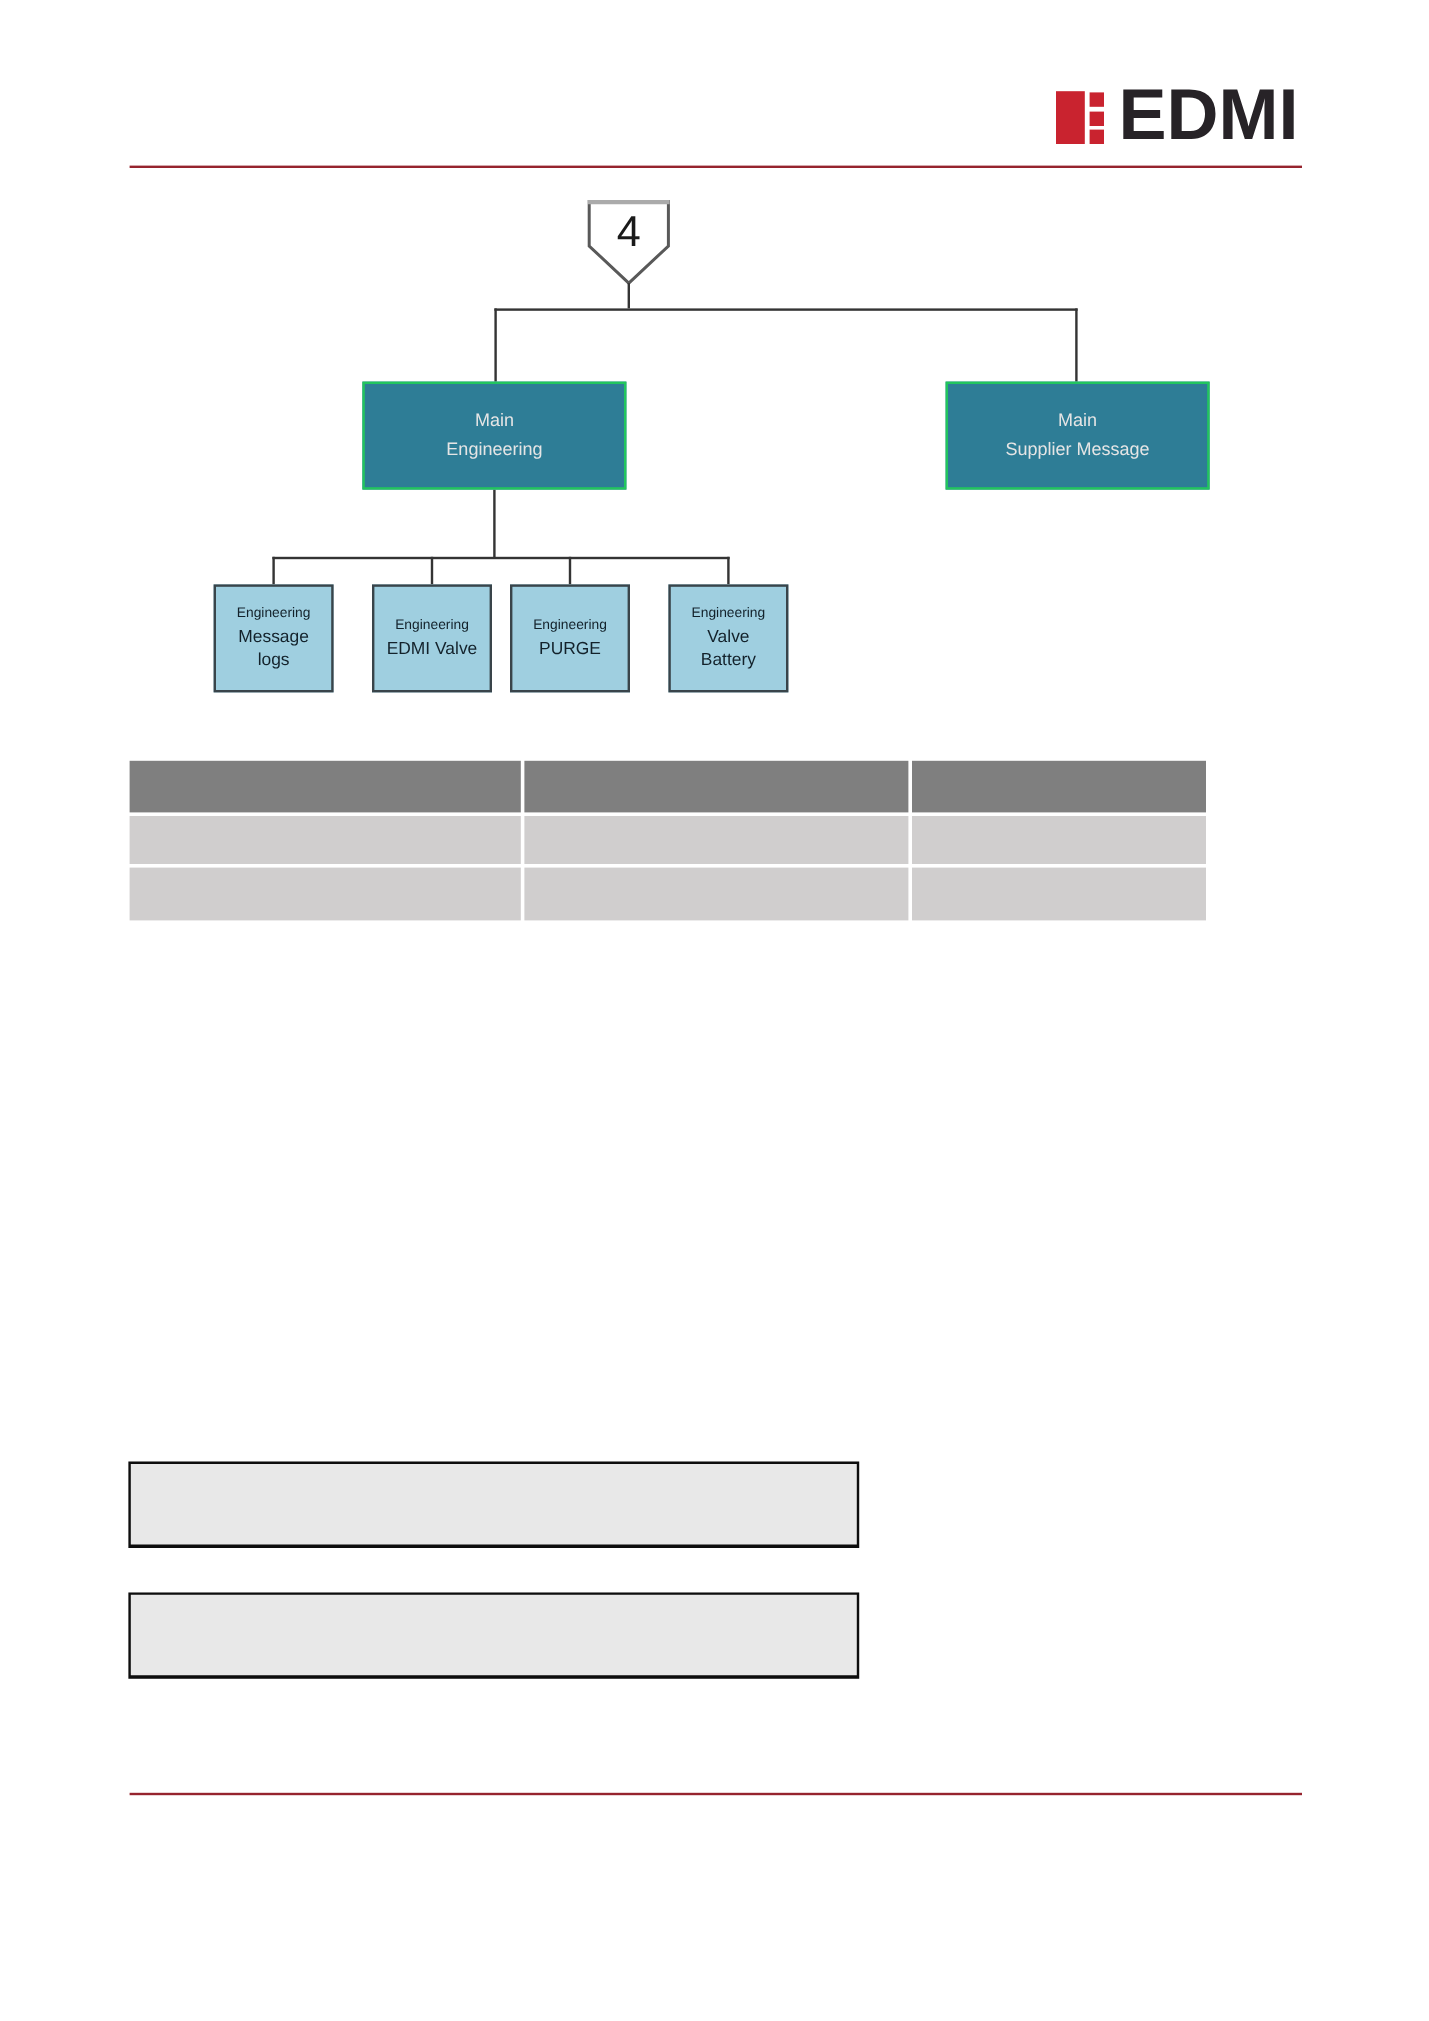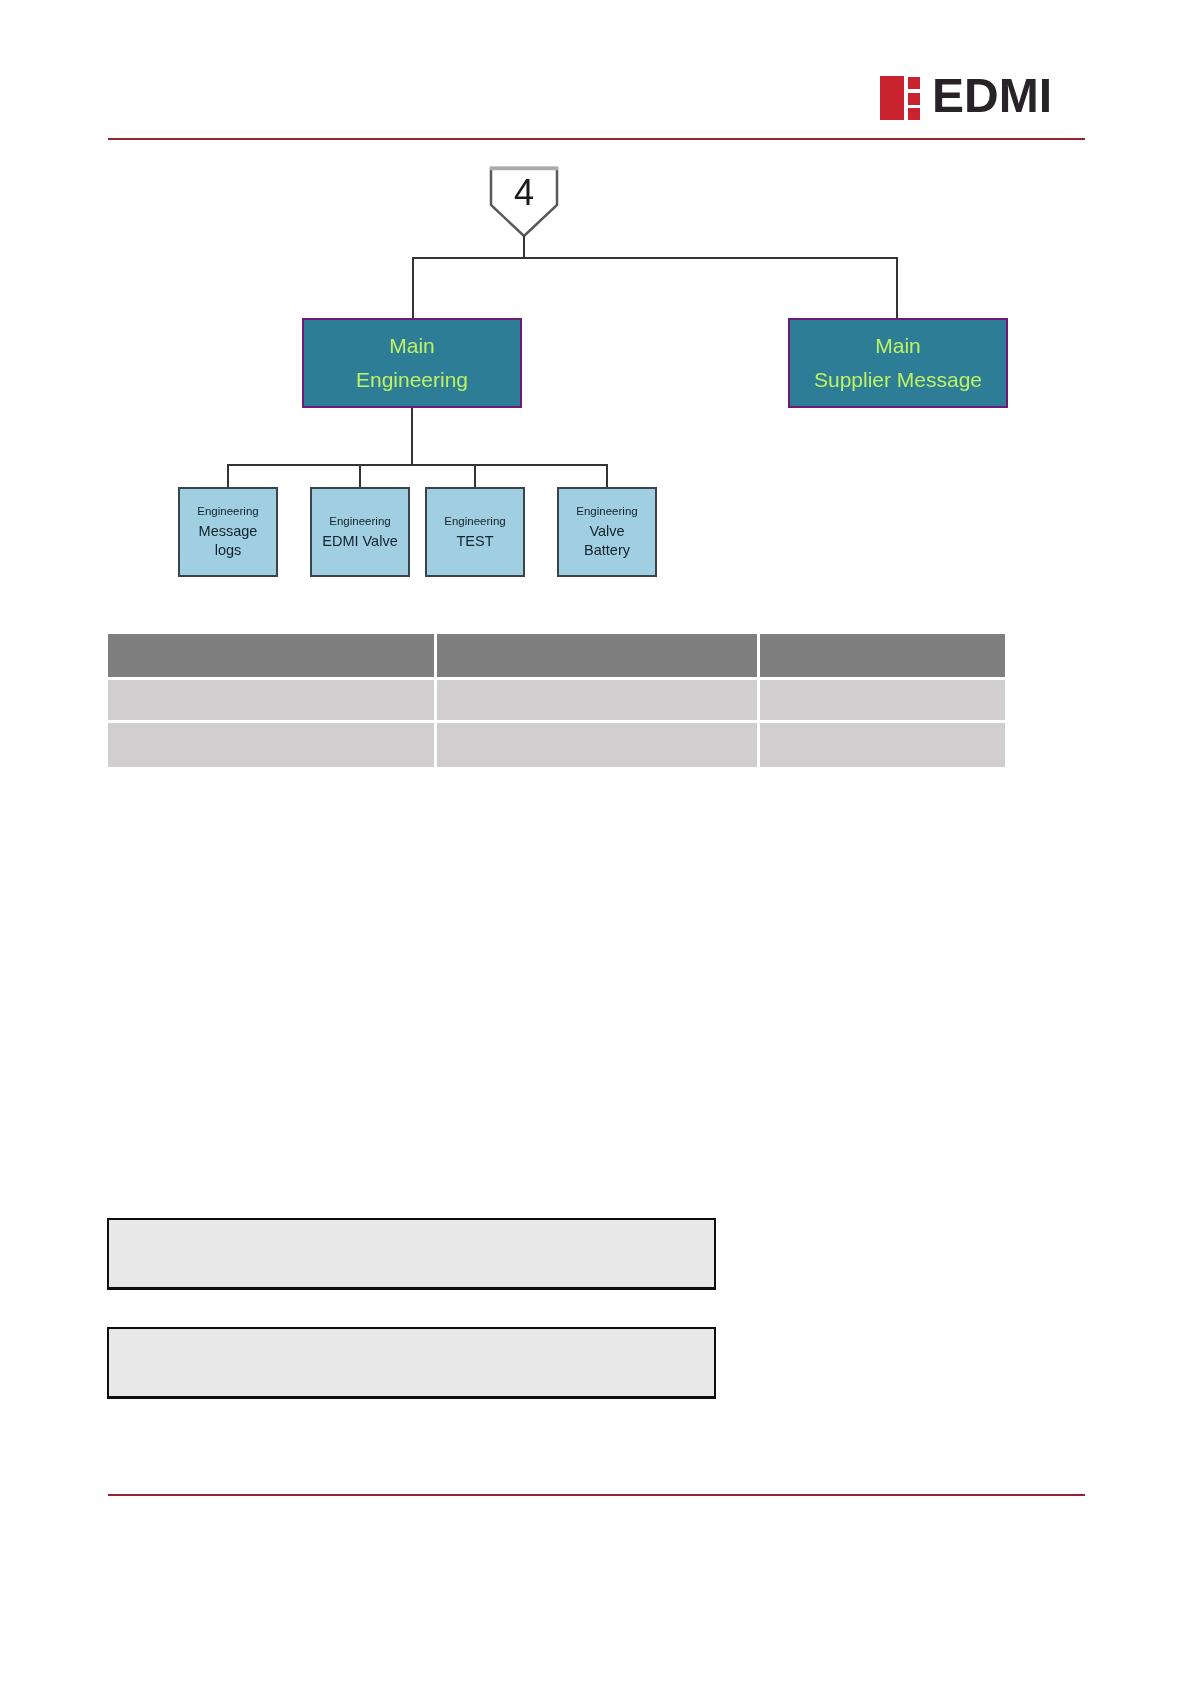--- a/index.html
+++ b/index.html
@@ -6,33 +6,33 @@
   .page{
     position:relative;width:1191px;height:1684px;background:#ffffff;
     font-family:"Liberation Sans",sans-serif;overflow:hidden;
   }
   
   .logo-redbar{position:absolute;left:880px;top:76px;width:24px;height:44px;background:#c9232f;}
   .logo-squares{position:absolute;left:908px;top:77px;width:12px;height:43px;
     display:flex;flex-direction:column;justify-content:space-between;}
   .logo-squares span{display:block;width:12px;height:12px;background:#c9232f;}
   .wordmark{position:absolute;left:932px;top:70px;height:52px;line-height:52px;
-    font-size:48px;font-weight:700;letter-spacing:0px;color:#272327;}
+    font-size:60px;font-weight:700;letter-spacing:0px;color:#272327;}
   .rule{position:absolute;left:108px;width:977px;height:2px;background:#96242e;}
   .rule.header{top:138px;}
   .rule.footer{top:1494px;}
   
   .cline{position:absolute;background:#343434;}
   .pentagon-wrap{position:absolute;left:489px;top:166px;width:70px;height:72px;}
   .pentagon-label{position:absolute;left:0;top:6px;width:70px;text-align:center;
     font-size:36px;font-weight:400;color:#1a1a1a;}
   .node{position:absolute;box-sizing:border-box;display:flex;flex-direction:column;
     align-items:center;justify-content:center;text-align:center;}
-  .main-node{width:220px;height:90px;background:#2e7d96;border:2px solid #701a75;
-    color:#bef264;font-size:21px;line-height:1.6;white-space:pre-line;}
+  .main-node{width:220px;height:90px;background:#2e7d96;border:2px solid #22c55e;
+    color:#e5e5e5;font-size:15px;line-height:1.6;white-space:pre-line;}
   .sub-node{width:100px;height:90px;background:#9fcfe0;border:2px solid #39444a;
     color:#13222b;padding:2px;}
   .sub-dept{font-size:11.5px;line-height:1.3;}
   .sub-name{font-size:14.5px;line-height:1.3;white-space:pre-line;margin-top:3px;}
   
   .grid-table{position:absolute;left:108px;top:634px;display:grid;
     grid-template-columns:326px 320px 245px;column-gap:3px;row-gap:3px;}
   .cell{display:block;}
   .cell.th{height:43px;background:#7f7f7f;}
   .cell.r1{height:40px;background:#d0cece;}
@@ -95,21 +95,21 @@
       <span class="sub-dept">Engineering</span>
       <span class="sub-name">Message
 logs</span>
     </div>
     <div class="node sub-node" style="left:310px;top:487px;">
       <span class="sub-dept">Engineering</span>
       <span class="sub-name">EDMI Valve</span>
     </div>
     <div class="node sub-node" style="left:425px;top:487px;">
       <span class="sub-dept">Engineering</span>
-      <span class="sub-name">TEST</span>
+      <span class="sub-name">PURGE</span>
     </div>
     <div class="node sub-node" style="left:557px;top:487px;">
       <span class="sub-dept">Engineering</span>
       <span class="sub-name">Valve
 Battery</span>
     </div>
   </div>
 
   <div class="grid-table">
     <div class="cell th"></div>

